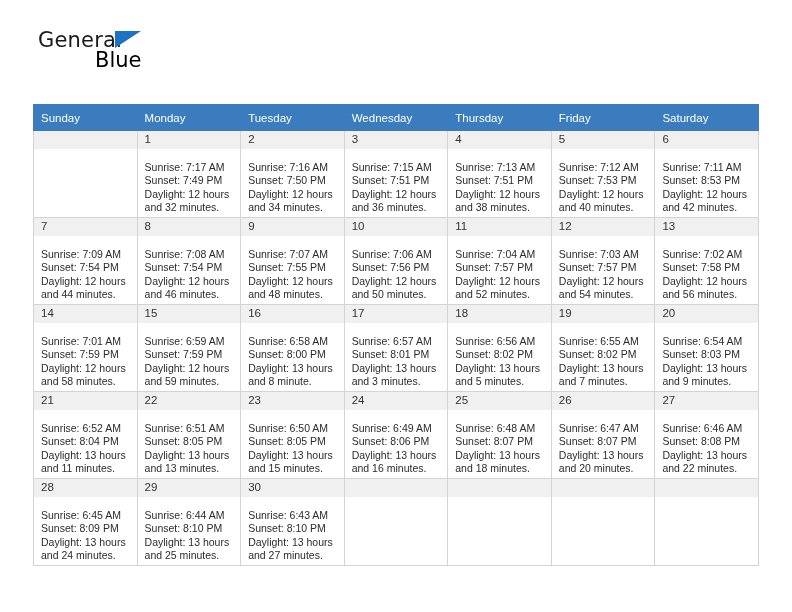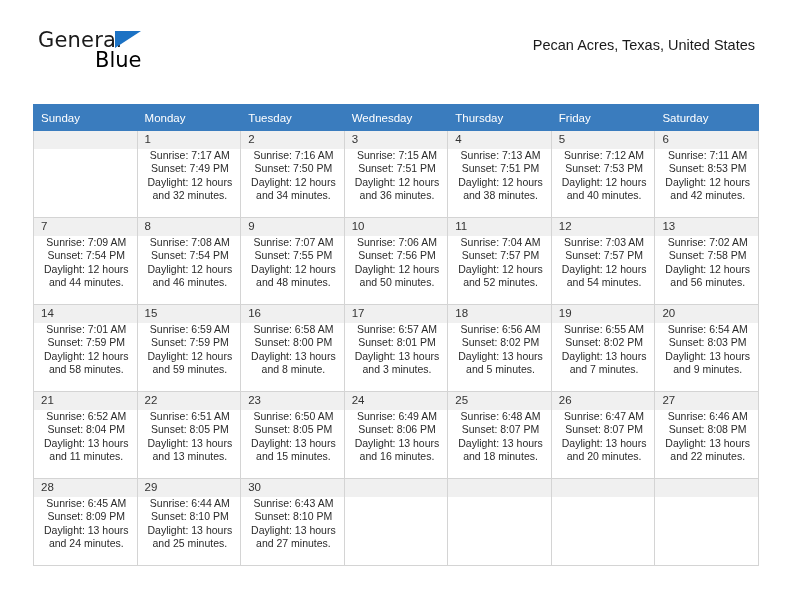--- a/index.html
+++ b/index.html
@@ -111,22 +111,21 @@
     font-size: 11.5px;
     color: #333333;
     padding: 3px 0 4px 7px;
     line-height: 11px;
   }
   .daynum.empty {
     background: #f0f0f0;
     color: transparent;
   }
   .cell-body {
-    padding: 0 5px 0 7px;
-    text-align: center;
+    padding: 12px 5px 0 7px;
   }
   .cell-line {
     font-size: 10.5px;
     line-height: 13.4px;
     color: #2b2b2b;
     white-space: nowrap;
   }
   td.blank .daynum { background: #f0f0f0; }
 </style>
 </head>
@@ -136,21 +135,20 @@
 
   <div class="header">
 
     <div class="logo">
       <span class="logo-general">General</span>
       <span class="logo-tri"></span>
       <span class="logo-blue">Blue</span>
     </div>
 
     <div class="title-block">
-      <div class="cal-subtitle">Pecan Acres, Texas, United States</div>
     </div>
 
   </div>
 
   <table class="calendar">
     <thead>
       <tr id="weekday-row">
           <th>Sunday</th>
           <th>Monday</th>
           <th>Tuesday</th>

